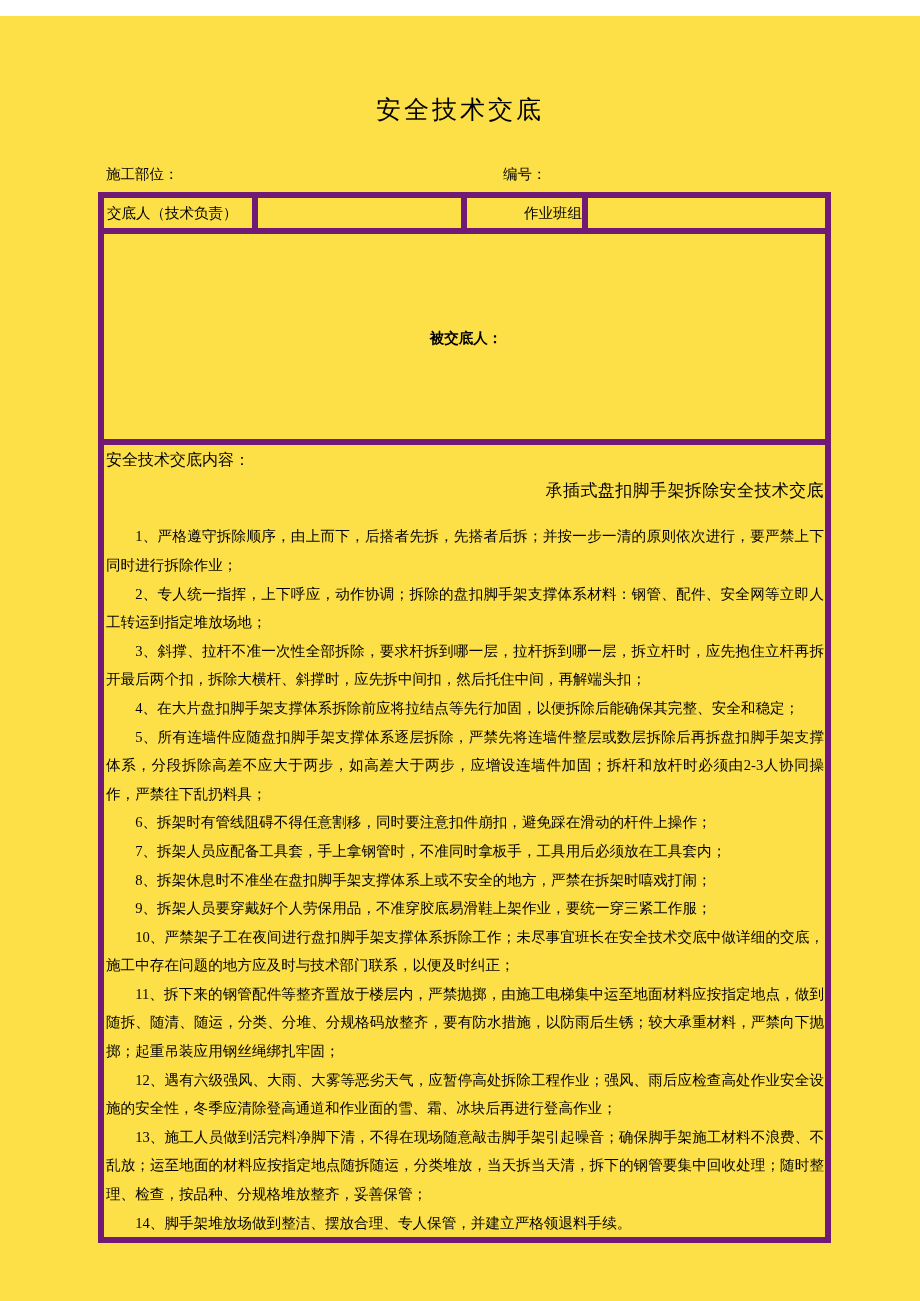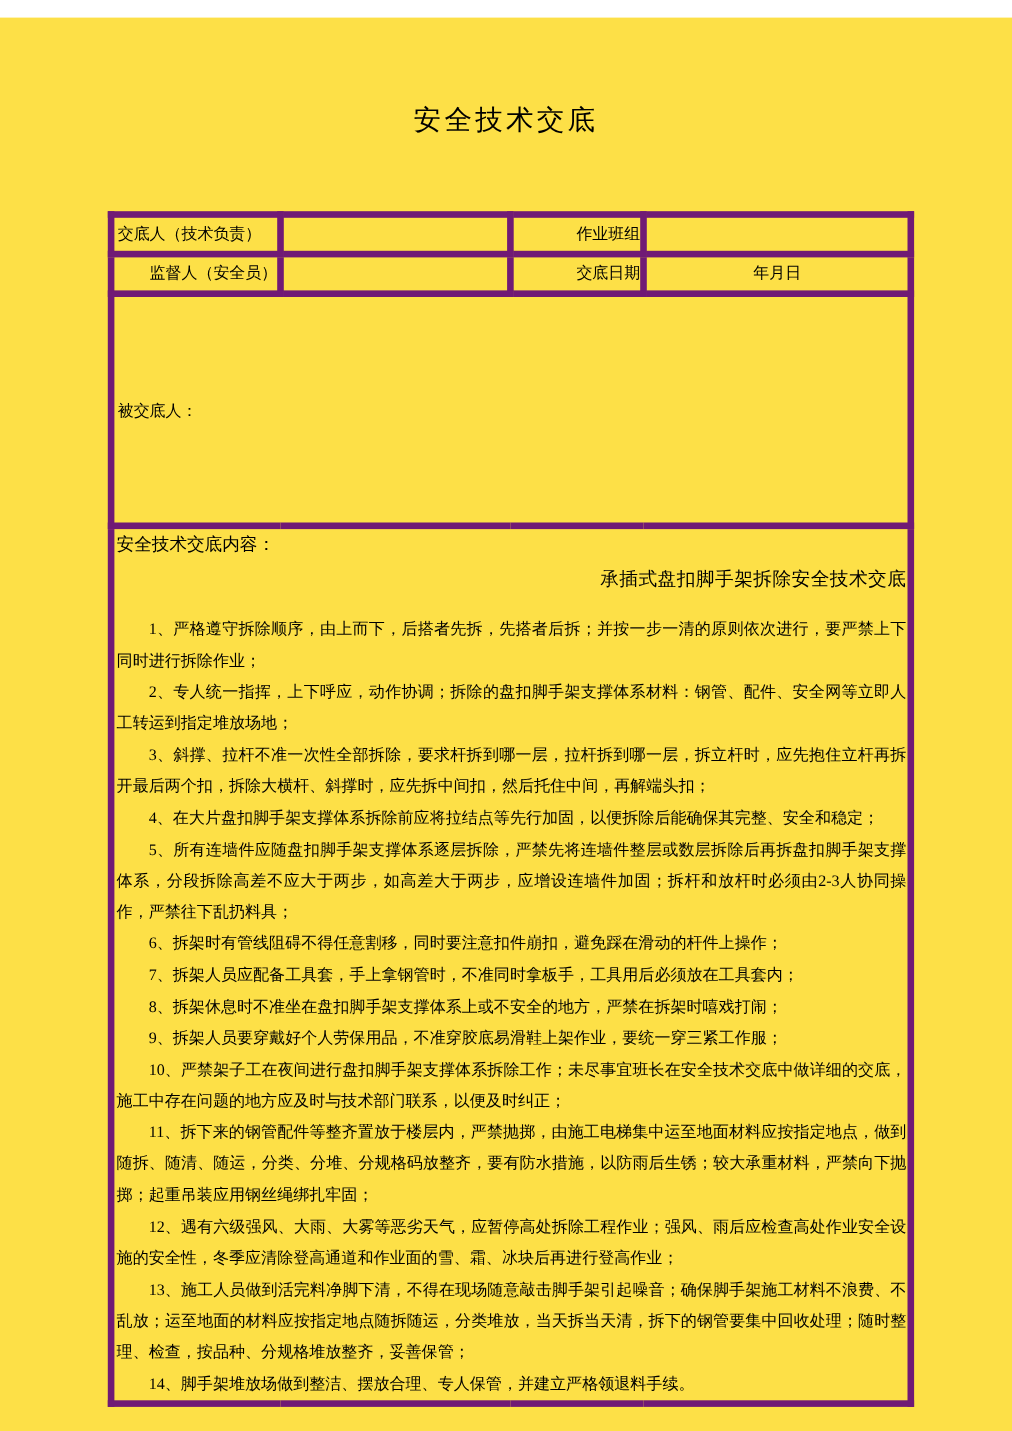--- a/index.html
+++ b/index.html
@@ -89,21 +89,22 @@
   }
   .cell-value {
     text-align: center;
     height: 30px;
   }
 
   
   .cell-recipients {
     height: 205px;
     vertical-align: top;
-    text-align: left;
+    text-align: center;
+    font-weight: bold;
   }
   .cell-recipients .rec-label {
     display: block;
     padding: 4px 0 0 3px;
     font-size: 14.5px;
     line-height: 1.3;
   }
 
   
   .cell-content {
@@ -141,40 +142,38 @@
     word-break: break-all;
   }
 </style>
 </head>
 <body>
 
 <div class="page">
 
   <div class="doc-title">安全技术交底</div>
 
+  <div class="meta-line">
+    <span class="meta-left">施工部位：</span>
+    <span class="meta-right">编号：</span>
+  </div>
 
   <table class="form-table">
     <colgroup>
       <col style="width:154px">
       <col style="width:209px">
       <col style="width:121px">
       <col style="width:243px">
     </colgroup>
     <tbody>
       <tr>
         <td class="cell-label left-align">交底人（技术负责）</td>
         <td class="cell-blank"></td>
         <td class="cell-label">作业班组</td>
         <td class="cell-blank"></td>
-      </tr>
-      <tr>
-        <td class="cell-label">监督人（安全员）</td>
-        <td class="cell-blank"></td>
-        <td class="cell-label">交底日期</td>
-        <td class="cell-value">年月日</td>
       </tr>
       <tr>
         <td class="cell-recipients" colspan="4">
           <span class="rec-label">被交底人：</span>
         </td>
       </tr>
       <tr>
         <td class="cell-content" colspan="4">
           <div class="content-inner">
             <span class="content-label">安全技术交底内容：</span>

